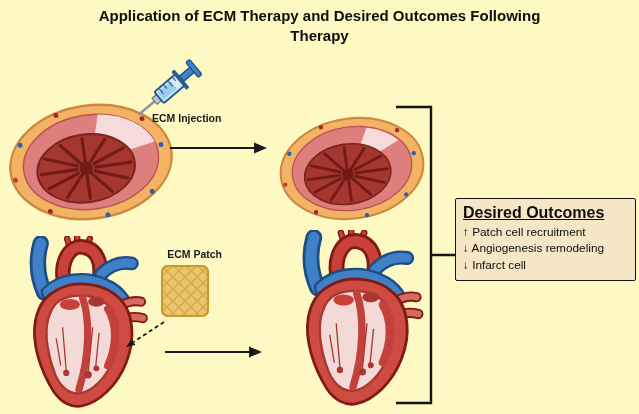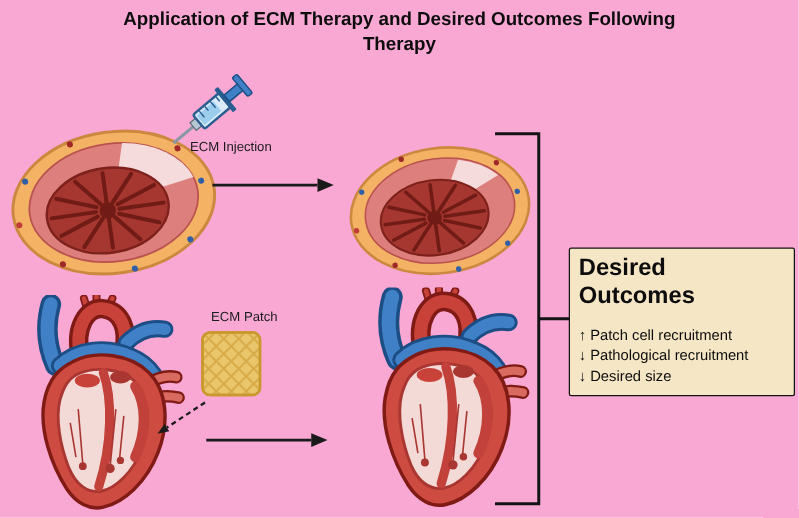--- a/index.html
+++ b/index.html
@@ -4,51 +4,51 @@
 <style>
   * { margin:0; padding:0; box-sizing:border-box; }
   html,body { width:639px; height:414px; }
   body {
     background:#ffffff;
     font-family:"Liberation Sans", sans-serif;
     position:relative;
     overflow:hidden;
     color:#111;
   }
-  .canvas { position:absolute; inset:0; background:#f9a8d4; }
+  .canvas { position:absolute; inset:0; background:#fef9c3; }
   .abs { position:absolute; }
   svg { display:block; width:100%; height:100%; }
 
   .title {
     position:absolute; top:6px; left:50%; transform:translateX(-50%);
     width:500px; text-align:center;
     font-size:15px; font-weight:bold; line-height:1.35; color:#0d0d0d;
   }
-  .small-label { font-size:10.5px; color:#1a1a1a; }
+  .small-label { font-size:10.5px; color:#1a1a1a;font-weight:bold; }
   .label-injection { left:152px; top:112px; }
   .label-patch { left:150px; top:248px; width:72px; text-align:right; }
 
   .heart-xsec-pre  { left:6px;   top:96px;  width:170px; height:132px; }
   .heart-xsec-post { left:277px; top:110px; width:150px; height:117px; }
   .heart-anat-pre  { left:6px;   top:236px; width:146px; height:178px; }
   .heart-anat-post { left:278px; top:230px; width:150px; height:182px; }
   .syringe   { left:124px; top:46px;  width:88px;  height:88px; }
   .patch     { left:160px; top:264px; width:50px;  height:54px; }
   .arrow-top    { left:168px; top:138px; width:100px; height:20px; }
   .arrow-bottom { left:163px; top:342px; width:100px; height:20px; }
   .arrow-dashed { left:120px; top:317px; width:46px;  height:34px; }
   .bracket   { left:393px; top:102px; width:64px; height:306px; }
 
   .outcomes-box {
     left:455px; top:198px; width:181px;
     background:var(--outcomes-box-bg, #f5e7c6);
     border:1.6px solid #141414; border-radius:2px;
     padding:5px 7px 7px 7px;
   }
-  .outcomes-title { font-weight:bold; font-size:19px; margin-bottom:12px; color:#0d0d0d; }
+  .outcomes-title { font-weight:bold; font-size:16px; margin-bottom:2px; color:#0d0d0d;text-decoration:underline; }
   .outcome-item { font-size:11.8px; line-height:1.38; color:#0d0d0d; white-space:nowrap; }
 </style>
 </head>
 <body>
 
 <svg width="0" height="0" style="position:absolute" aria-hidden="true">
   <defs>
 
     <g id="xsec-shell">
       <ellipse cx="90" cy="70" rx="86" ry="60" fill="#f3b264" stroke="#cd8840" stroke-width="2.5"></ellipse>
@@ -188,17 +188,17 @@
 
   <div class="abs bracket">
     <svg viewBox="0 0 64 306">
       <path d="M3,5 L38,5 L38,301 L3,301 M38,153 L64,153" fill="none" stroke="#141414" stroke-width="2.4"></path>
     </svg>
   </div>
 
   <div class="abs outcomes-box">
     <div class="outcomes-title">Desired Outcomes</div>
     <div class="outcome-item">↑ Patch cell recruitment</div>
-    <div class="outcome-item">↓ Pathological recruitment</div>
-    <div class="outcome-item">↓ Desired size</div>
+    <div class="outcome-item">↓ Angiogenesis remodeling</div>
+    <div class="outcome-item">↓ Infarct cell</div>
   </div>
 
 </div>
 
 </body></html>

